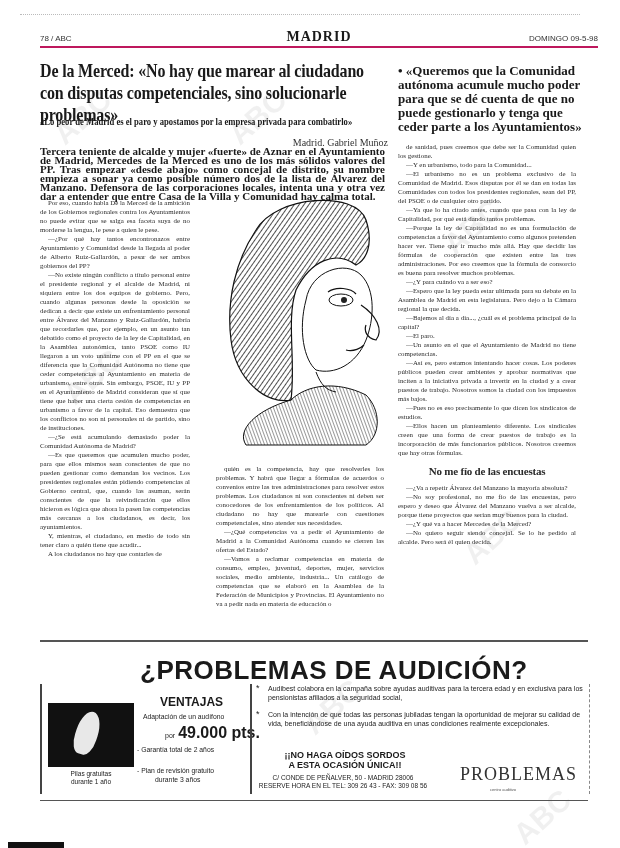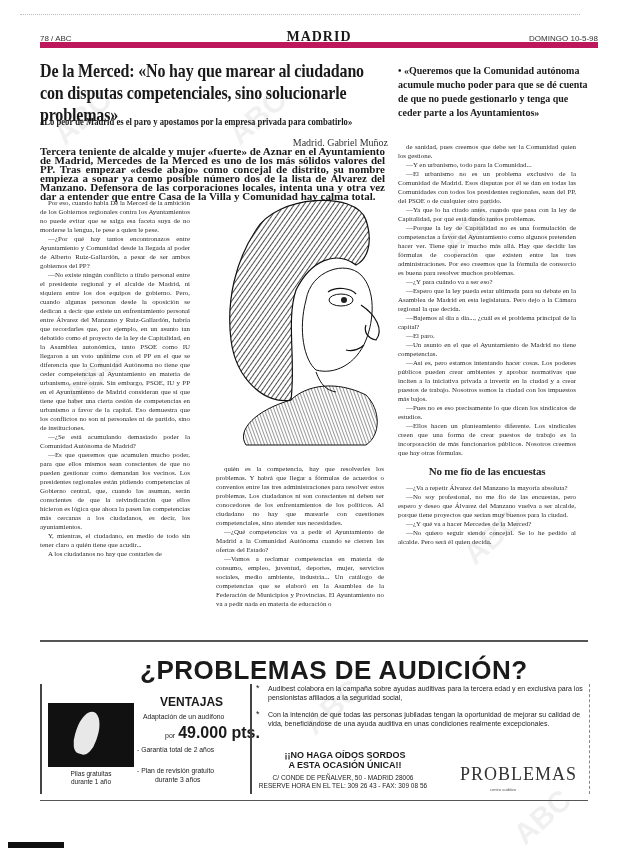--- a/index.html
+++ b/index.html
@@ -1,39 +1,39 @@
 <!DOCTYPE html>
 <html><head>
   <meta charset="utf-8">
   <style>
     * { box-sizing: border-box; margin: 0; padding: 0; }
     html, body { width: 620px; height: 848px; background: #fff; overflow: hidden; }
     body { position: relative; font-family: "DejaVu Serif", serif; color: #1a1a1a; }
 
     .scanline { position: absolute; top: 14px; left: 20px; right: 40px; height: 1px; border-top: 1px dotted #bbb; }
 
-    .folio { position: absolute; top: 32px; left: 40px; right: 22px; height: 16px; border-bottom: 6px solid #be185d; }
+    .folio { position: absolute; top: 32px; left: 40px; right: 22px; height: 16px; border-bottom: 2px solid #be185d; }
     .folio .page { position: absolute; left: 0; top: 2px; font-family: "Liberation Sans", sans-serif; font-size: 8px; color: #333; }
     .folio .section { position: absolute; left: 0; right: 0; top: -3px; text-align: center; font-family: "Liberation Serif", serif; font-weight: bold; font-size: 14px; letter-spacing: 1px; }
     .folio .date { position: absolute; right: 0; top: 2px; font-family: "Liberation Sans", sans-serif; font-size: 8px; color: #333; }
 
     .headline { position: absolute; left: 40px; top: 60px; width: 344px; font-family: "Liberation Serif", serif; font-weight: bold; font-size: 19.5px; line-height: 22px; transform: scaleX(0.82); transform-origin: left top; width: 420px; letter-spacing: -0.2px; }
     .subhead { position: absolute; left: 40px; top: 116px; width: 420px; font-family: "Liberation Serif", serif; font-weight: bold; font-size: 10.5px; transform: scaleX(0.82); transform-origin: left top; }
     .byline { position: absolute; right: 232px; top: 137px; font-family: "Liberation Serif", serif; font-size: 10px; color: #333; }
 
     .lede { position: absolute; left: 40px; top: 147px; width: 345px; font-family: "Liberation Serif", serif; font-weight: bold; font-size: 11px; line-height: 9px; text-align: justify; }
 
     .col { position: absolute; font-family: "Liberation Serif", serif; font-size: 6.9px; line-height: 9px; text-align: justify; color: #2a2a2a; }
     .col p { text-indent: 8px; }
     .col h3 { font-family: "Liberation Serif", serif; font-size: 11px; font-weight: bold; text-align: center; margin: 10px 0 7px 0; letter-spacing: -0.2px; }
     .col1 { left: 40px; top: 198px; width: 150px; }
     .col2 { left: 216px; top: 464px; width: 168px; }
     .col3 { left: 398px; top: 142px; width: 178px; }
 
-    .pullquote { position: absolute; left: 398px; top: 64px; width: 190px; font-family: "Liberation Serif", serif; font-weight: bold; font-size: 10px; line-height: 14px; }
+    .pullquote { position: absolute; left: 398px; top: 64px; width: 190px; font-family: "Liberation Serif", serif; font-weight: bold; font-size: 13px; line-height: 14px; }
 
     .caricature { position: absolute; left: 216px; top: 190px; width: 170px; height: 262px; }
 
     .watermark { position: absolute; font-family: "Liberation Sans", sans-serif; font-size: 30px; color: rgba(0,0,0,0.06); transform: rotate(-42deg); font-weight: bold; pointer-events: none; }
 
     .ad-rule { position: absolute; left: 40px; right: 32px; top: 640px; height: 2px; background: #555; }
     .ad-title { position: absolute; left: 140px; top: 647px; font-family: "Liberation Sans", sans-serif; font-weight: bold; font-size: 26px; letter-spacing: 0.5px; margin-top: 8px; }
     .ad-box { position: absolute; left: 40px; top: 684px; width: 205px; height: 110px; border-left: 2px solid #444; }
     .ad-image { position: absolute; left: 48px; top: 703px; width: 86px; height: 64px; background: #111; overflow: hidden; }
     .ad-image .device { position: absolute; left: 28px; top: 8px; width: 22px; height: 44px; background: #e8e8e8; border-radius: 50% 50% 40% 40%; transform: rotate(18deg); }
@@ -63,21 +63,21 @@
 <div class="watermark" style="left:225px;top:100px;">ABC</div>
 <div class="watermark" style="left:440px;top:210px;">ABC</div>
 <div class="watermark" style="left:60px;top:360px;">ABC</div>
 <div class="watermark" style="left:460px;top:520px;">ABC</div>
 <div class="watermark" style="left:300px;top:690px;">ABC</div>
 <div class="watermark" style="left:510px;top:800px;">ABC</div>
 
 <div class="folio">
   <span class="page">78 / ABC</span>
   <span class="section">MADRID</span>
-  <span class="date">DOMINGO 10-5-98</span>
+  <span class="date">DOMINGO 09-5-98</span>
 </div>
 
 <h1 class="headline">De la Merced: «No hay que marear al ciudadano con disputas competenciales, sino solucionarle problemas»</h1>
 <h2 class="subhead">«Lo peor de Madrid es el paro y apostamos por la empresa privada para combatirlo»</h2>
 <div class="byline">Madrid. Gabriel Muñoz</div>
 
 <p class="lede">Tercera teniente de alcalde y mujer «fuerte» de Aznar en el Ayuntamiento de Madrid, Mercedes de la Merced es uno de los más sólidos valores del PP. Tras empezar «desde abajo» como concejal de distrito, su nombre empieza a sonar ya como posible número dos de la lista de Álvarez del Manzano. Defensora de las corporaciones locales, intenta una y otra vez dar a entender que entre Casa de la Villa y Comunidad hay calma total.</p>
 
 <div class="col col1">
   <p>Por eso, cuando habla De la Merced de la ambición de los Gobiernos regionales contra los Ayuntamientos no puede evitar que se salga esa faceta suya de no morderse la lengua, le pese a quien le pese.</p>

